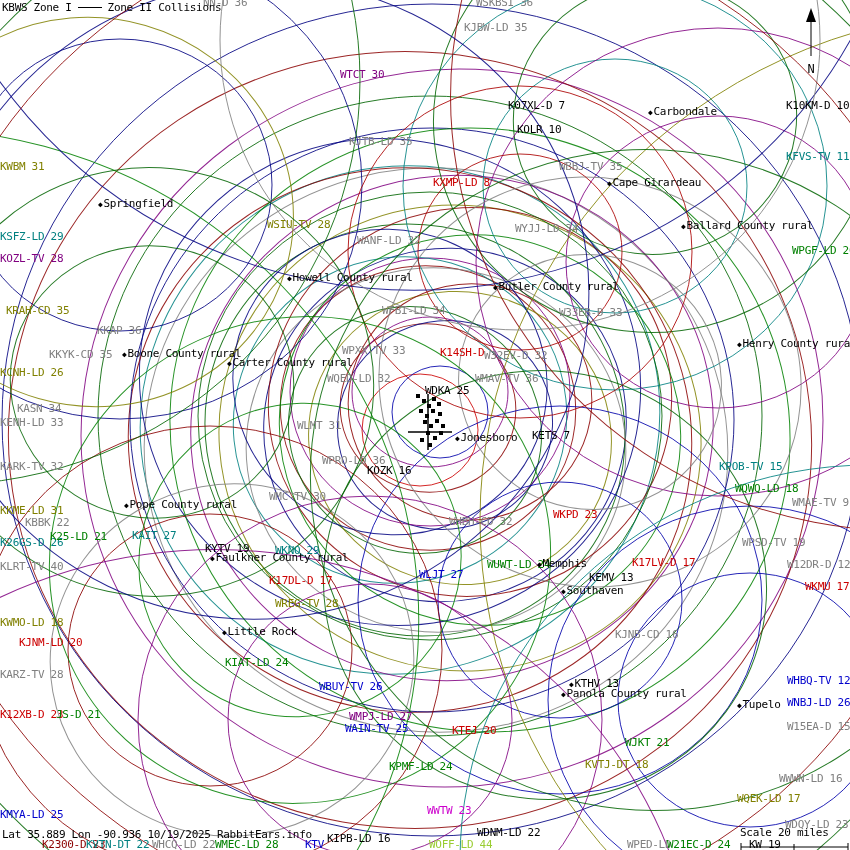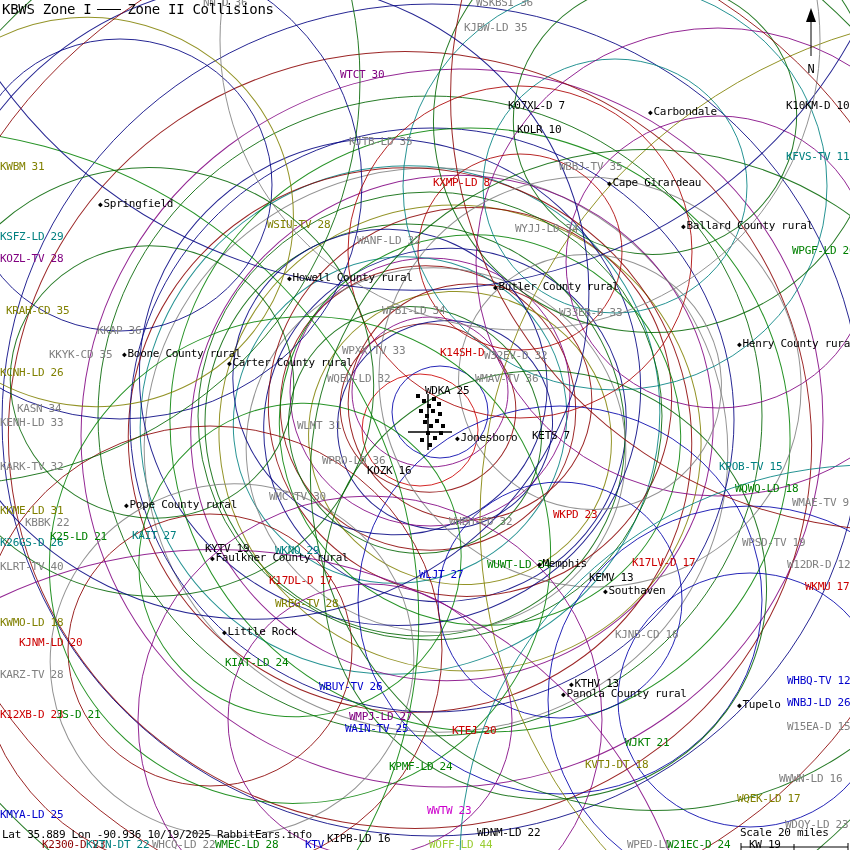--- a/index.html
+++ b/index.html
@@ -3,21 +3,21 @@
 <meta charset="utf-8">
 <style>
   html,body{margin:0;padding:0;background:#fff;}
   .map{position:relative;width:850px;height:850px;background:#ffffff;overflow:hidden;
        font-family:"DejaVu Sans Mono","Liberation Mono",monospace;}
   .layer{position:absolute;left:0;top:0;}
   #labels{position:absolute;left:0;top:0;width:850px;height:850px;}
   .maplabel{position:absolute;white-space:nowrap;font-size:11px;line-height:11px;letter-spacing:-0.3px;}
   .city{color:#000;}
   .diamond{font-size:8px;margin-right:1px;}
-  .legend{position:absolute;left:2px;top:1px;font-size:14px;color:#000;display:flex;align-items:center;gap:6px;letter-spacing:-0.3px;}
+  .legend{position:absolute;left:2px;top:1px;font-size:11px;color:#000;display:flex;align-items:center;gap:6px;letter-spacing:-0.3px;}
   .legend-line{display:inline-block;width:24px;height:0;border-top:1px solid #000;}
   .compass{position:absolute;left:796px;top:8px;width:30px;text-align:center;color:#000;font-size:12px;}
   .north-n{margin-top:1px;}
   .footer{position:absolute;left:2px;top:828px;font-size:11px;color:#000;letter-spacing:-0.3px;}
   .scale{position:absolute;left:740px;top:826px;width:110px;font-size:11px;color:#000;}
   .scale-label{margin-bottom:2px;letter-spacing:-0.3px;}
 </style>
 </head>
 <body>
 
@@ -215,21 +215,21 @@
       <span class="maplabel city" style="left: 681px; top: 220px;"><span class="diamond">◆</span>Ballard County rural</span>
       <span class="maplabel city" style="left: 287px; top: 272px;"><span class="diamond">◆</span>Howell County rural</span>
       <span class="maplabel city" style="left: 493px; top: 281px;"><span class="diamond">◆</span>Butler County rural</span>
       <span class="maplabel city" style="left: 122px; top: 348px;"><span class="diamond">◆</span>Boone County rural</span>
       <span class="maplabel city" style="left: 227px; top: 357px;"><span class="diamond">◆</span>Carter County rural</span>
       <span class="maplabel city" style="left: 737px; top: 338px;"><span class="diamond">◆</span>Henry County rural</span>
       <span class="maplabel city" style="left: 455px; top: 432px;"><span class="diamond">◆</span>Jonesboro</span>
       <span class="maplabel city" style="left: 124px; top: 499px;"><span class="diamond">◆</span>Pope County rural</span>
       <span class="maplabel city" style="left: 210px; top: 552px;"><span class="diamond">◆</span>Faulkner County rural</span>
       <span class="maplabel city" style="left: 537px; top: 558px;"><span class="diamond">◆</span>Memphis</span>
-      <span class="maplabel city" style="left: 581px; top: 585px; padding-left: 22px;"><span class="diamond">◆</span>Southaven</span>
+      <span class="maplabel city" style="left: 561px; top: 585px;"><span class="diamond">◆</span>Southaven</span>
       <span class="maplabel city" style="left: 222px; top: 626px;"><span class="diamond">◆</span>Little Rock</span>
       <span class="maplabel city" style="left: 569px; top: 678px;"><span class="diamond">◆</span>KTHV 13</span>
       <span class="maplabel city" style="left: 561px; top: 688px;"><span class="diamond">◆</span>Panola County rural</span>
       <span class="maplabel city" style="left: 737px; top: 699px;"><span class="diamond">◆</span>Tupelo</span>
     </div>
 
   <div class="legend">
     <span>KBWS Zone I</span>
     <span class="legend-line"></span>
     <span>Zone II Collisions</span>

